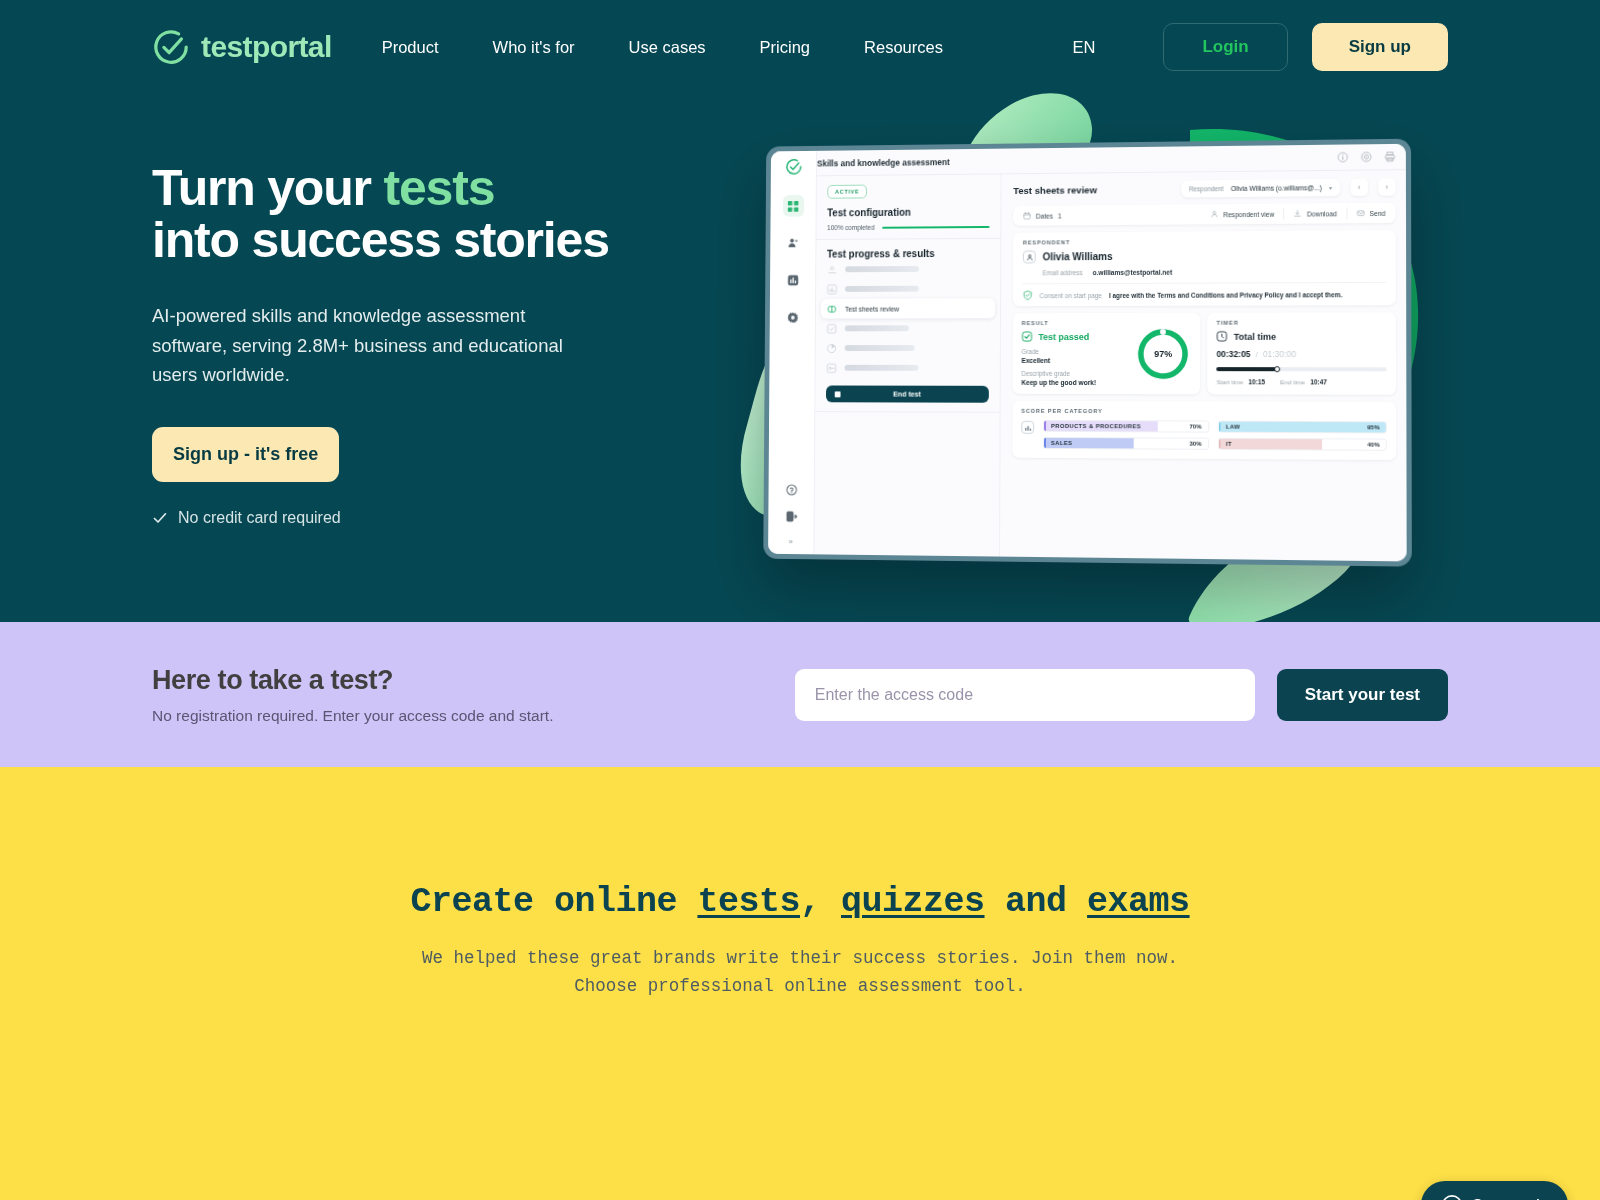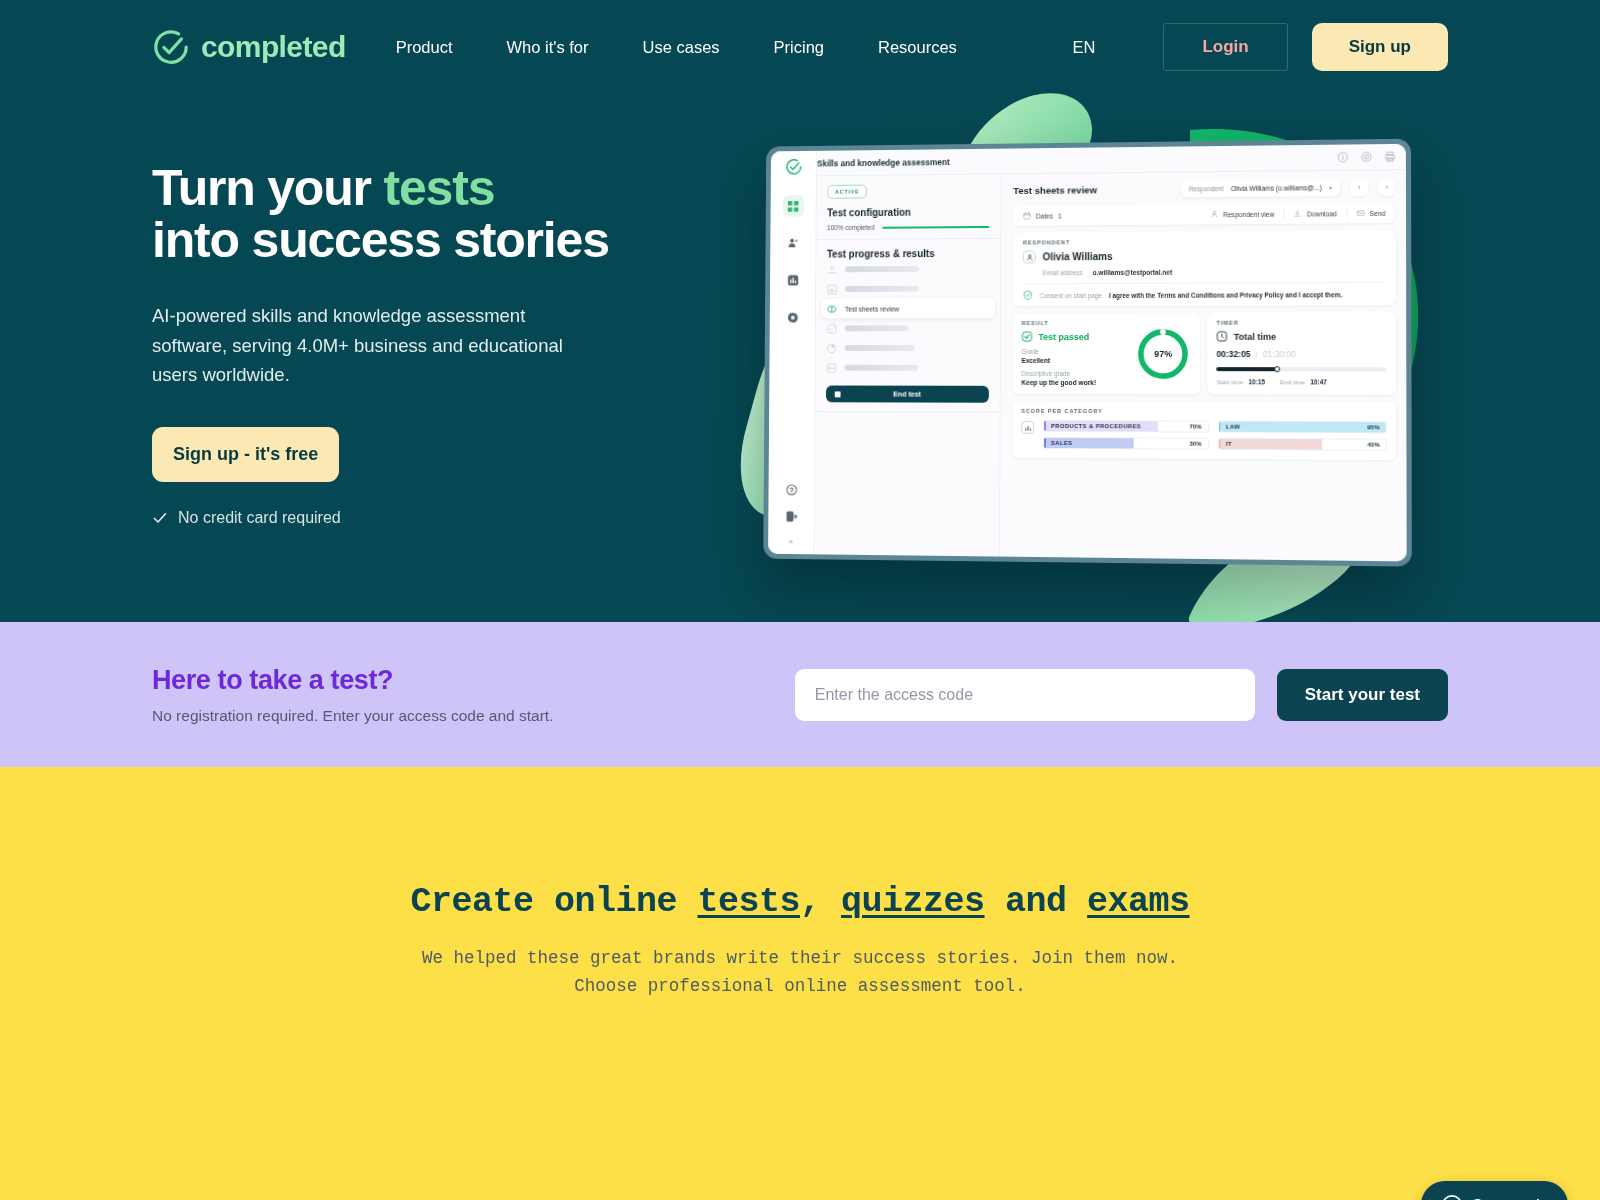--- a/index.html
+++ b/index.html
@@ -35,22 +35,22 @@
   .nav-links { display: flex; align-items: center; margin-left: 50px; text-align: right; }
   .nav-link {
     color: #ffffff; font-size: 16.5px; padding: 10px 0;
     margin-right: 54px; cursor: pointer; white-space: nowrap;
   }
   .nav-right { margin-left: auto; display: flex; align-items: center; gap: 0; }
   .lang {
     color: #ffffff; font-size: 16.5px; margin-right: 68px; cursor: pointer;
   }
   .btn-login {
-    border: 1.6px solid #2f6b73; border-radius: 3px;
-    color: #fca5a5; font-size: 17px; font-weight: 700;
+    border: 1.6px solid #2f6b73; border-radius: 10px;
+    color: #22c55e; font-size: 17px; font-weight: 700;
     padding: 13px 38px; background: transparent; cursor: pointer;
     margin-right: 24px;
   }
   .btn-signup {
     background: #FCE8B2; border: none; border-radius: 10px;
     color: #063b43; font-size: 17px; font-weight: 700;
     padding: 14px 37px; cursor: pointer;
   }
 
   
@@ -237,21 +237,21 @@
                 color: #1f2d35; letter-spacing: .45px; padding-left: 7px; }
   .score-val { position: relative; margin-left: auto; font-size: 6px;
                font-weight: 700; color: #1f2d35; padding-right: 6px; }
 
   
   .band {
     position: relative; width: 1600px; height: 145px; background: #CFC4F7;
     display: flex; align-items: center; padding: 0 152px;
   }
   .band-left { width: 560px; }
-  .band-h2 { font-size: 27px; font-weight: 700; color: #6d28d9; letter-spacing: -.4px; }
+  .band-h2 { font-size: 27px; font-weight: 700; color: #404040; letter-spacing: -.4px; }
   .band-p { margin-top: 11px; font-size: 15.5px; color: #5b5574; }
   .band-right { margin-left: auto; display: flex; align-items: center; gap: 22px; }
   .code-input {
     width: 460px; height: 52px; border-radius: 9px; border: none; background: #fff;
     font-size: 16px; color: #2a2a3a; padding: 0 20px;
     font-family: "Liberation Sans", sans-serif; outline: none;
   }
   .code-input::placeholder { color: #9a93aa; }
   .btn-start {
     height: 52px; border: none; border-radius: 9px; background: #0b4450;
@@ -323,21 +323,21 @@
       </defs>
     <path d="M5 95 C30 40 95 0 150 2 C178 3 182 30 160 52 C128 84 70 108 30 108 C10 108 0 104 5 95 Z" fill="url(#g4)"></path>
   </svg>
 
   <nav class="nav">
     <div class="logo">
       <svg class="logo-mark" viewBox="0 0 40 40">
         <path d="M36 20 A16 16 0 1 1 28 6.2" fill="none" stroke="#7FE0A1" stroke-width="3.4" stroke-linecap="round"></path>
         <path d="M12.5 20.5 L18 26 L31 11.5" fill="none" stroke="#7FE0A1" stroke-width="3.4" stroke-linecap="round" stroke-linejoin="round"></path>
       </svg>
-      <span class="logo-text">completed</span>
+      <span class="logo-text">testportal</span>
     </div>
 
     <div class="nav-links">
       <span class="nav-link">Product</span>
       <span class="nav-link">Who it's for</span>
       <span class="nav-link">Use cases</span>
       <span class="nav-link">Pricing</span>
       <span class="nav-link">Resources</span>
     </div>
 
@@ -346,21 +346,21 @@
       <button class="btn-login">Login</button>
       <button class="btn-signup">Sign up</button>
     </div>
   </nav>
 
   <div class="hero-copy">
     <h1 class="hero-h1">
       <span>Turn your </span><span class="accent">tests</span><br>
       <span>into success stories</span>
     </h1>
-    <p class="hero-sub">AI-powered skills and knowledge assessment software, serving 4.0M+ business and educational users worldwide.</p>
+    <p class="hero-sub">AI-powered skills and knowledge assessment software, serving 2.8M+ business and educational users worldwide.</p>
     <button class="btn-cta">Sign up - it's free</button>
     <div class="nocard">
       <svg class="check-ico" viewBox="0 0 16 16">
         <path d="M2.5 8.5 L6 12 L13.5 3.8" fill="none" stroke="#DCEAEC" stroke-width="1.7" stroke-linecap="round" stroke-linejoin="round"></path>
       </svg>
       <span>No credit card required</span>
     </div>
   </div>
 
   <div class="mock-wrap">

